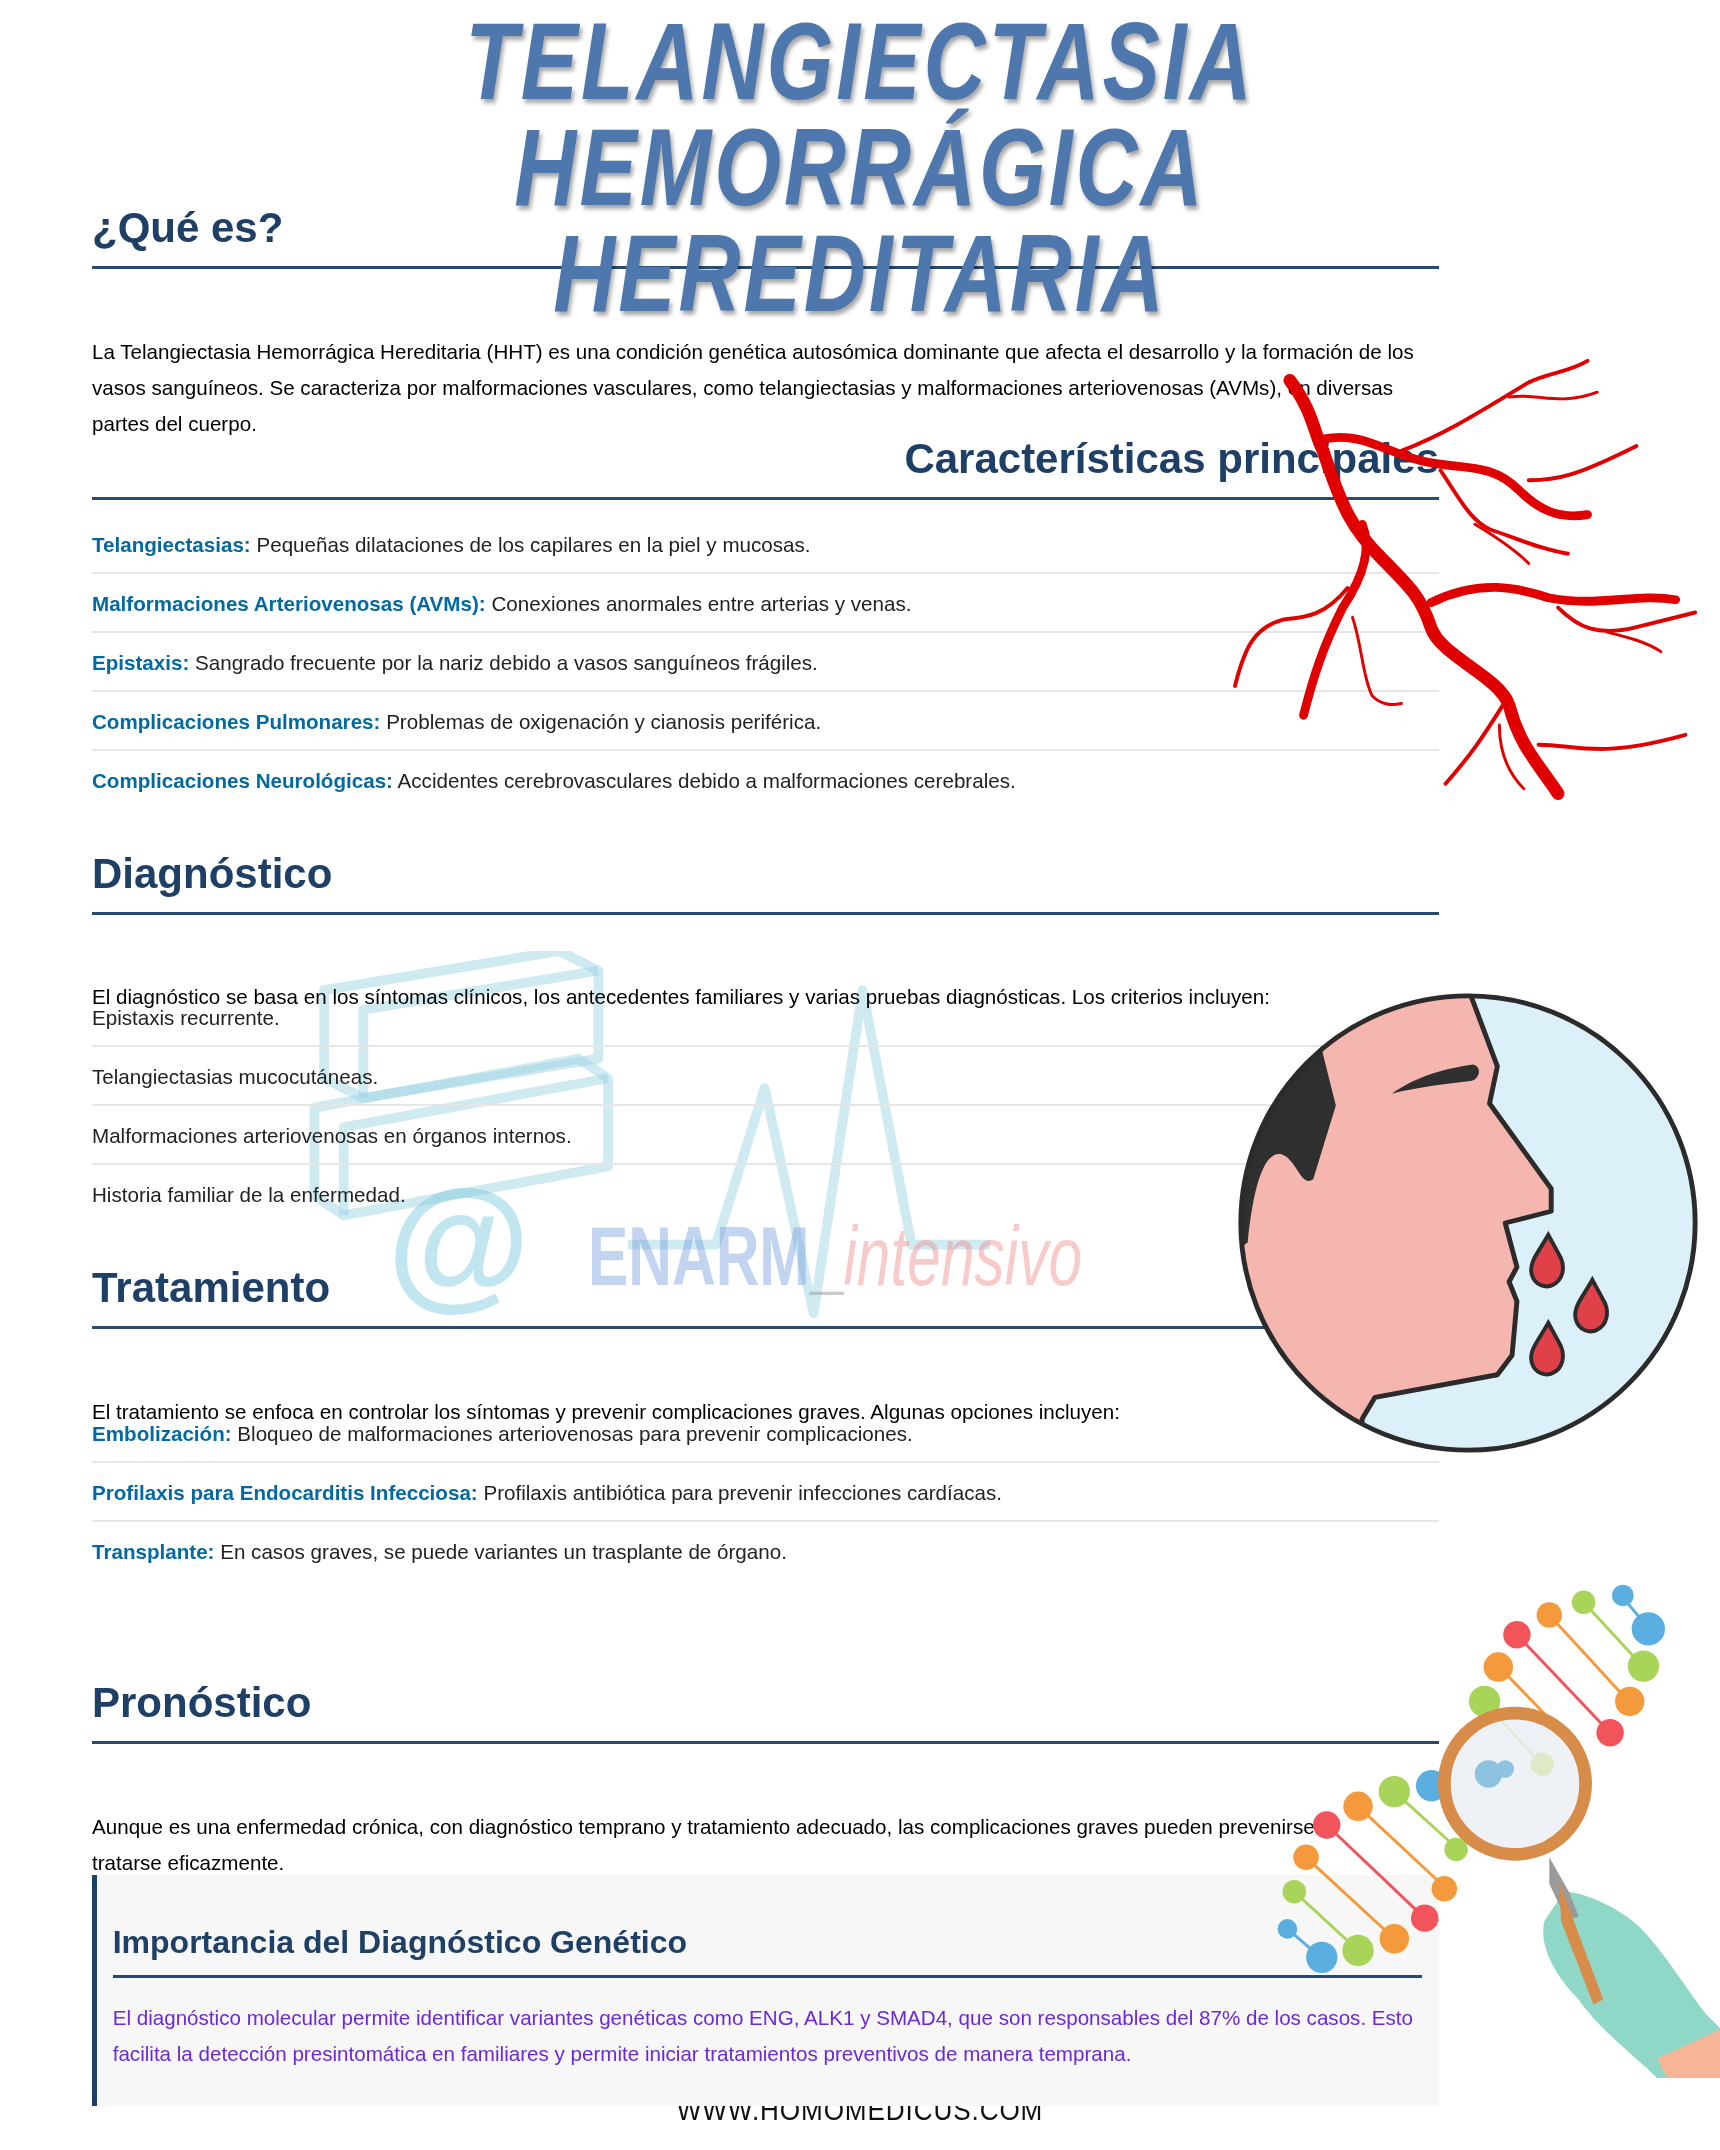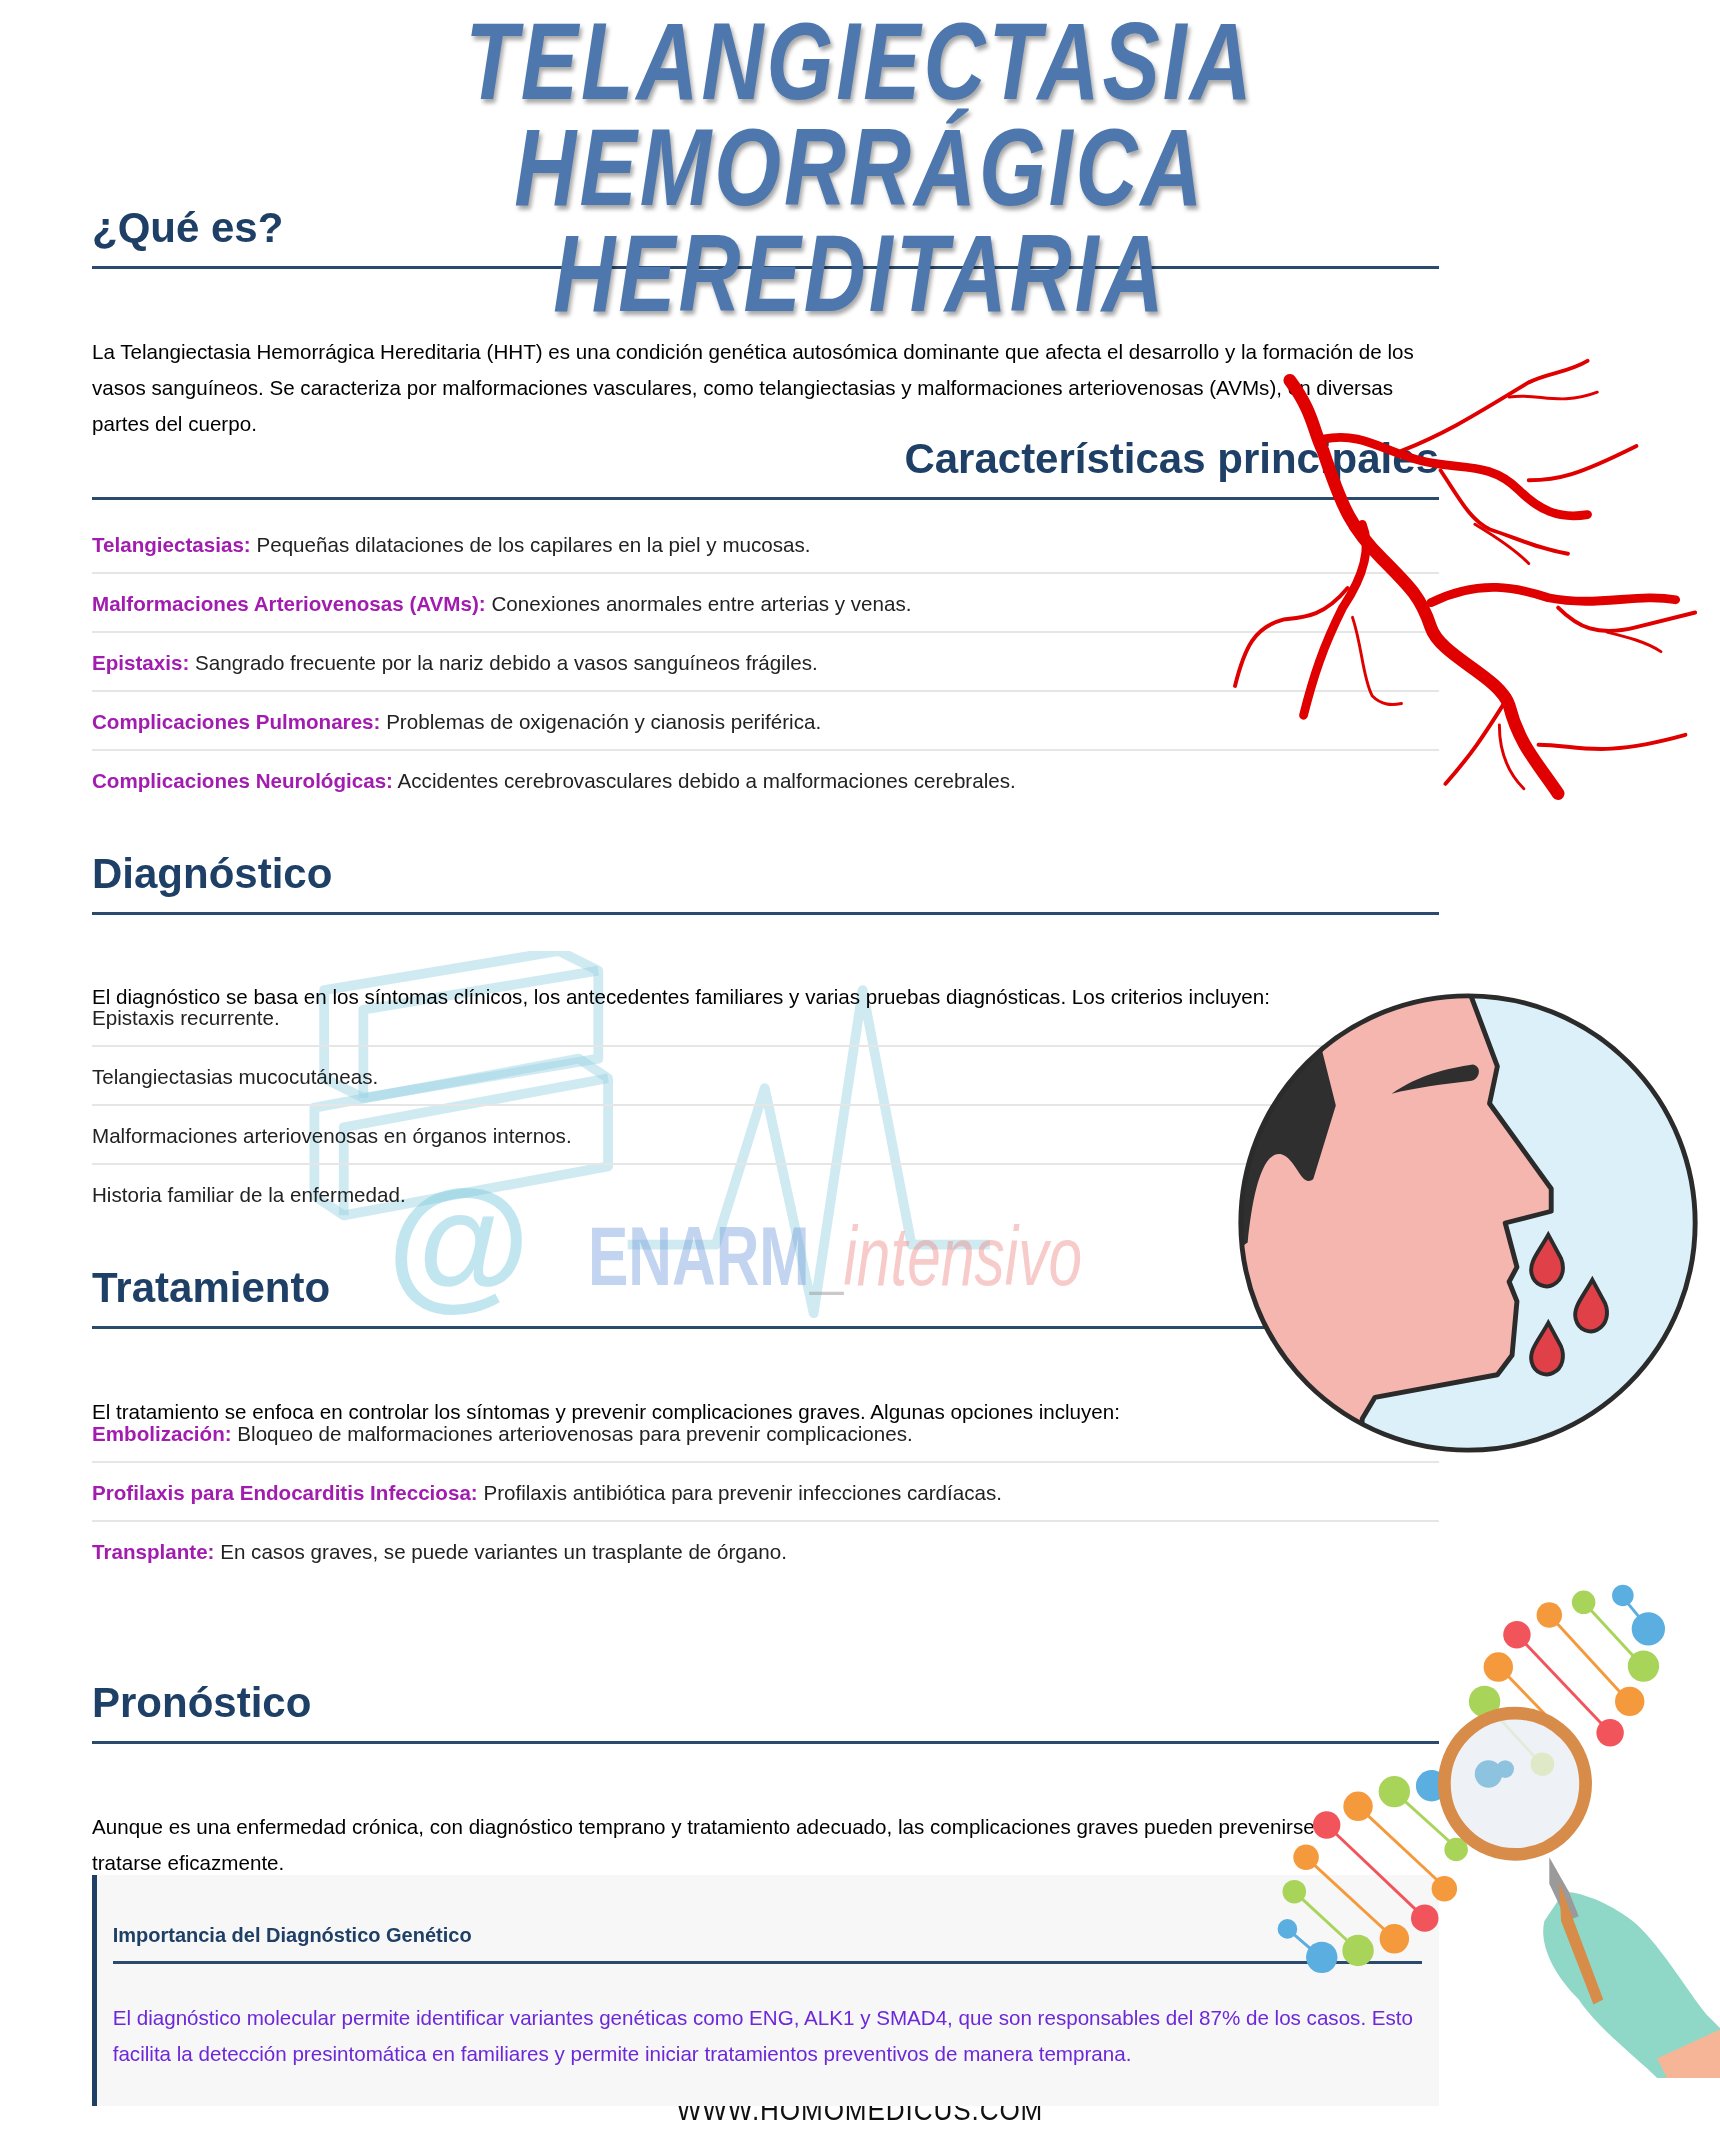--- a/index.html
+++ b/index.html
@@ -25,29 +25,29 @@
   .para {
     position: absolute; left: 0; width: 1347px;
     font-size: 20.6px; line-height: 36px; color: #000000; margin-top: 48px;
   }
   .list { position: absolute; left: 0; width: 1347px; }
   .list-item {
     height: 59px; line-height: 59px; font-size: 20.6px; color: #222222;
     border-bottom: 2px solid #e6e6e6;
   }
   .list-item:last-child { border-bottom: none; }
-  .list-item b { color: #a21caf; }
+  .list-item b { color: #0369a1; }
 
   .genetic-box {
     position: absolute; left: 92px; top: 1875px; width: 1347px; height: 231px;
     background: #f7f7f7; border-left: 5.9px solid #1e3f66;
   }
   .genetic-box .gtitle {
     position: absolute; left: 15.7px; top: 49px; width: 1309px;
-    font-size: 20px; font-weight: bold; color: #1e3f66;
+    font-size: 32px; font-weight: bold; color: #1e3f66;
     padding-bottom: 13.7px; border-bottom: 3.9px solid #2a4a6e;
   }
   .genetic-box .gtext {
     position: absolute; left: 15.7px; top: 125px; width: 1313px;
     font-size: 20.6px; line-height: 36px; color: #6d28d9;
   }
 
   .footer {
     position: absolute; left: 0; top: 2094px; width: 1720px; text-align: center;
     font-size: 29px; color: #111111; letter-spacing: 1px;

